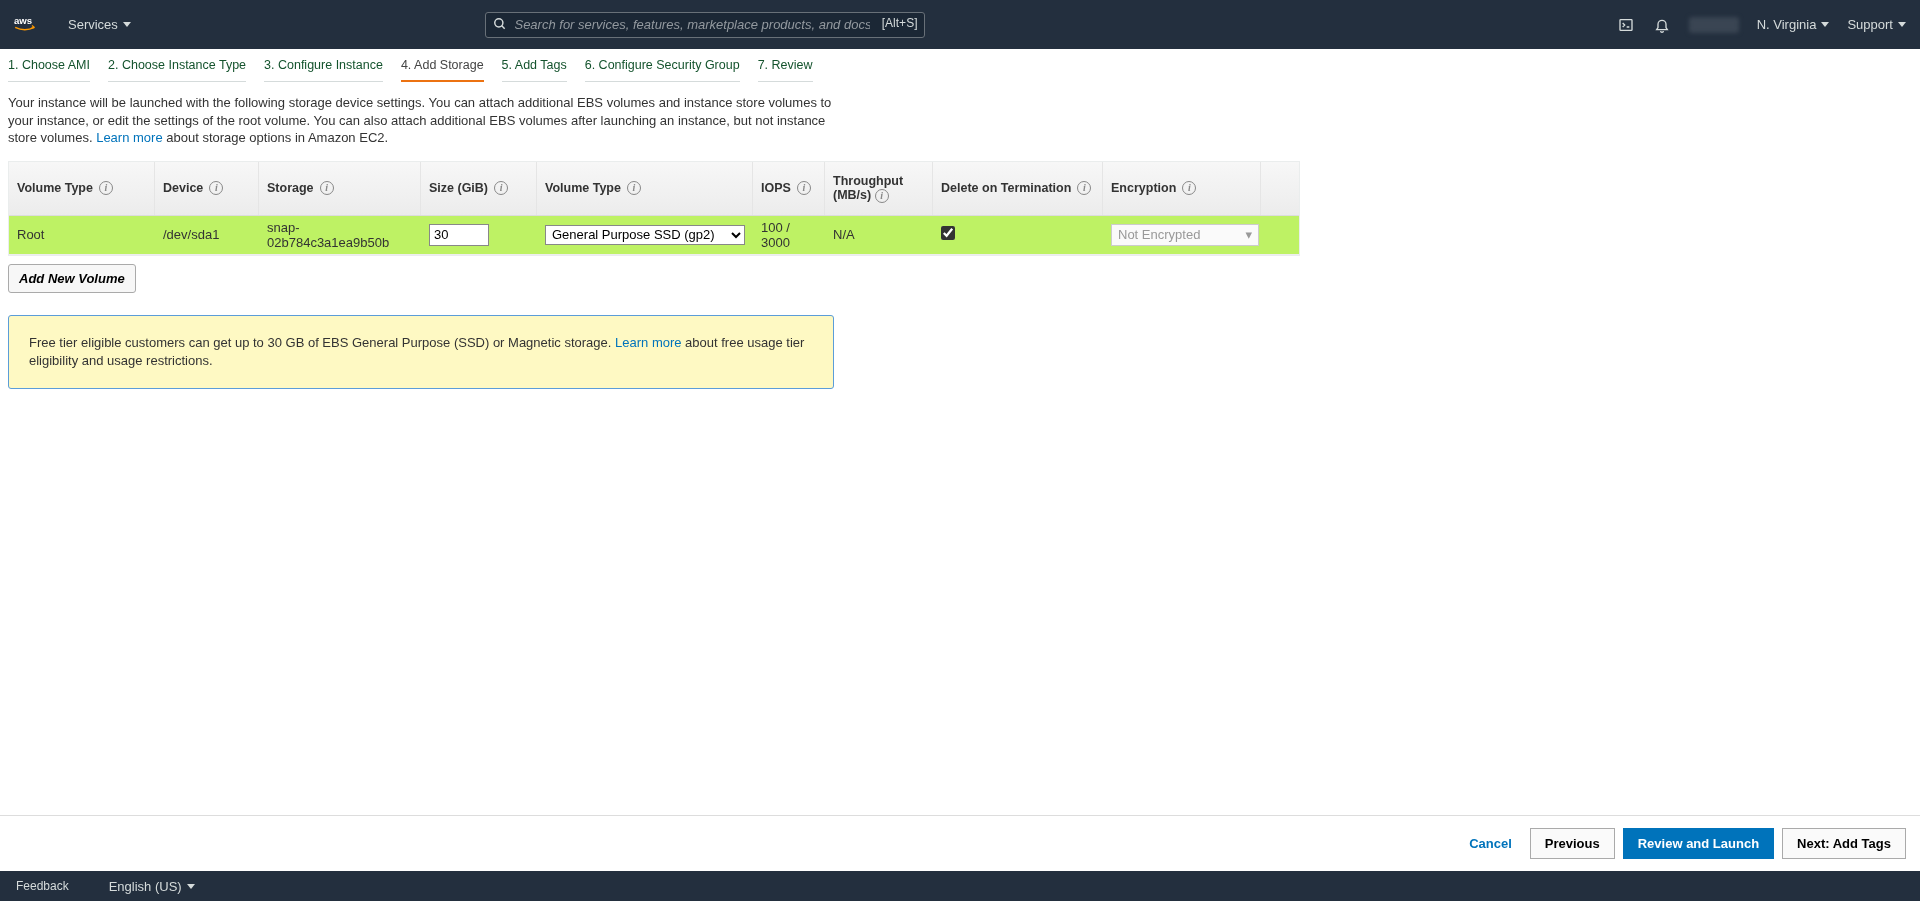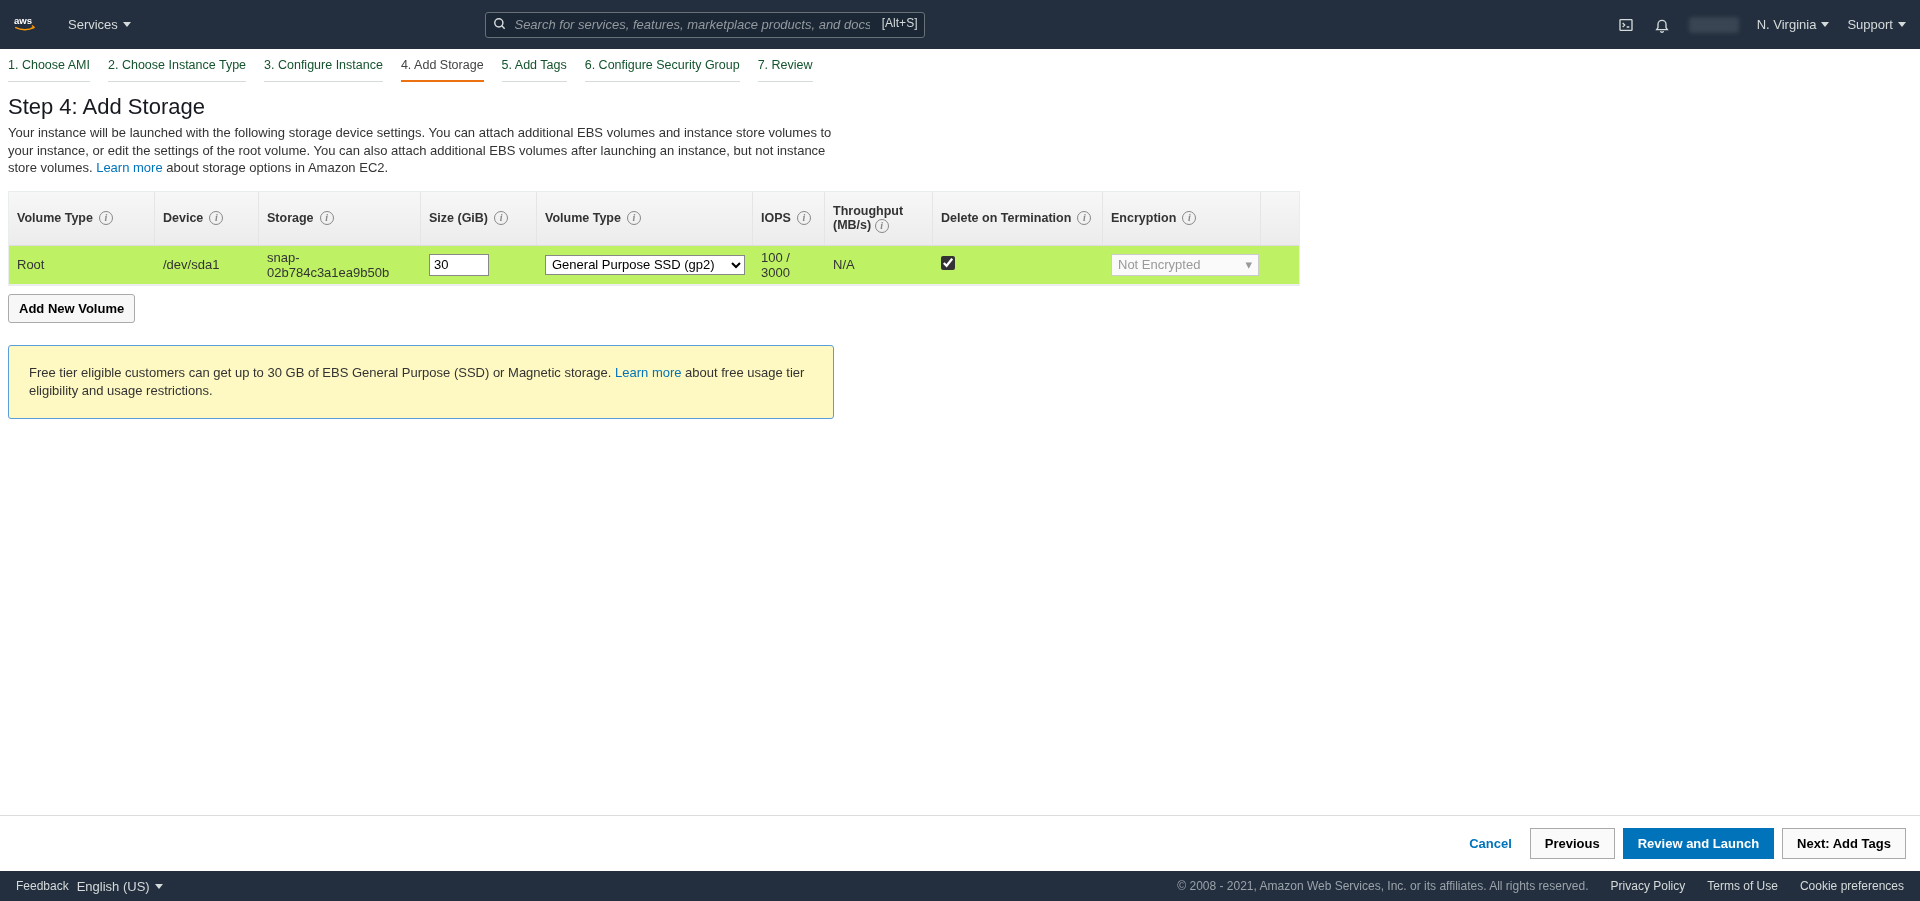--- a/index.html
+++ b/index.html
@@ -51,33 +51,33 @@
   .col-enc   { width: 158px; }
   .col-spare { flex:1; }
 
   .info-icon { width:14px; height:14px; border:1px solid #888; border-radius:50%; display:inline-flex; align-items:center; justify-content:center; font-size:10px; color:#888; font-family: serif; font-style: italic; font-weight:bold; cursor:pointer; line-height:1; }
 
   .size-input { width:60px; height:20px; border:1px solid #888; padding:10px 4px; font-size:13px; }
   .vt-select { width:200px; height:20px; border:1px solid #888; font-size:13px; background:#fff; padding:0 2px; }
   .enc-select { width:148px; height:22px; border:1px solid #ccc; background:#fafafa; color:#999; font-size:13px; padding:0 6px; display:flex; align-items:center; justify-content:space-between; cursor:default; }
   .checkbox { width:14px; height:14px; accent-color:#333; }
 
-  .add-btn { margin:8px 0 0 0; padding:6px 10px; background:#f7f7f7; border:1px solid #aaa; border-radius:3px; font-weight:bold; font-size:13px; cursor:pointer; }
+  .add-btn { margin:8px 0 0 0; padding:6px 10px; background:#f7f7f7; border:1px solid #aaa; border-radius:3px; font-weight:bold; font-size:13px; cursor:pointer;font-style:italic; }
 
   .info-box { margin-top:22px; width:826px; border:1px solid #5b9dd9; background:#fef9c3; border-radius:3px; padding:18px 20px; font-size:13px; color:#333; line-height:1.4; }
   .info-box a { color:#0073bb; text-decoration:none; }
 
   
   .actions-bar { margin-top:auto; border-top:1px solid #ddd; padding:12px 14px; display:flex; justify-content:flex-end; align-items:center; gap:8px; }
   .btn { padding:7px 14px; border-radius:0; border:1px solid #aaa; background:#fafafa; font-weight:bold; font-size:13px; cursor:pointer; }
   .btn-link { border:none; background:none; color:#0073bb; font-weight:bold; cursor:pointer; padding:7px 10px; font-size:13px;}
   .btn-primary { background:#0073bb; border-color:#0073bb; color:#fff; }
 
   
-  .bottombar { background:#232f3e; color:#d5dbdb; height:30px; display:flex; align-items:center; padding:0 16px; font-size:12px; gap:8px; }
+  .bottombar { background:#232f3e; color:#d5dbdb; height:30px; display:flex; align-items:center; padding:0 16px; font-size:12px; gap:40px; }
   .bottombar .right { margin-left:auto; display:flex; gap:22px; align-items:center; }
   .bottombar a { color:#d5dbdb; text-decoration:none; }
   .bottombar .copy { color:#9aa2aa; }
 
   .th-multiline { display:flex; flex-direction:column; line-height:1.15; }
 </style>
 </head>
 <body>
 
 <div class="topnav">
@@ -130,21 +130,20 @@
   <span class="step">1. Choose AMI</span>
   <span class="step">2. Choose Instance Type</span>
   <span class="step">3. Configure Instance</span>
   <span class="step active">4. Add Storage</span>
   <span class="step">5. Add Tags</span>
   <span class="step">6. Configure Security Group</span>
   <span class="step">7. Review</span>
 </div>
 
 <div class="content">
-  <h1>Step 4: Add Storage</h1>
   <p class="lead">
     <span>Your instance will be launched with the following storage device settings. You can attach additional EBS volumes and instance store volumes to your instance, or edit the settings of the root volume. You can also attach additional EBS volumes after launching an instance, but not instance store volumes. </span><a href="#">Learn more</a><span> about storage options in Amazon EC2.</span>
   </p>
 </div>
 
 <div style="padding:0 8px;">
 <div class="stor-table">
   <div class="thead">
     <div class="th col-vt1">
           <span>Volume Type</span>
@@ -225,19 +224,13 @@
   <button class="btn btn-primary">Review and Launch</button>
   <button class="btn">Next: Add Tags</button>
 </div>
 
 <div class="bottombar">
   <a href="#">Feedback</a>
   <span class="nav-item">
     <span>English (US)</span>
     <span class="caret-down"></span>
   </span>
-  <div class="right">
-    <span class="copy">© 2008 - 2021, Amazon Web Services, Inc. or its affiliates. All rights reserved.</span>
-    <a href="#">Privacy Policy</a>
-    <a href="#">Terms of Use</a>
-    <a href="#">Cookie preferences</a>
-  </div>
 </div>
 
 </body></html>

